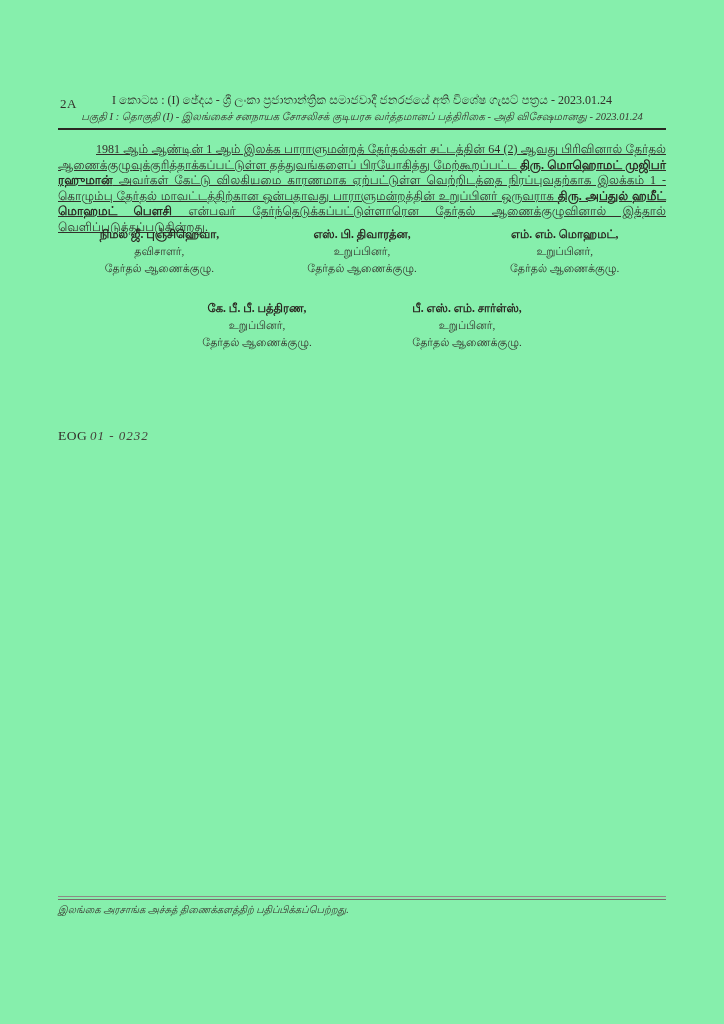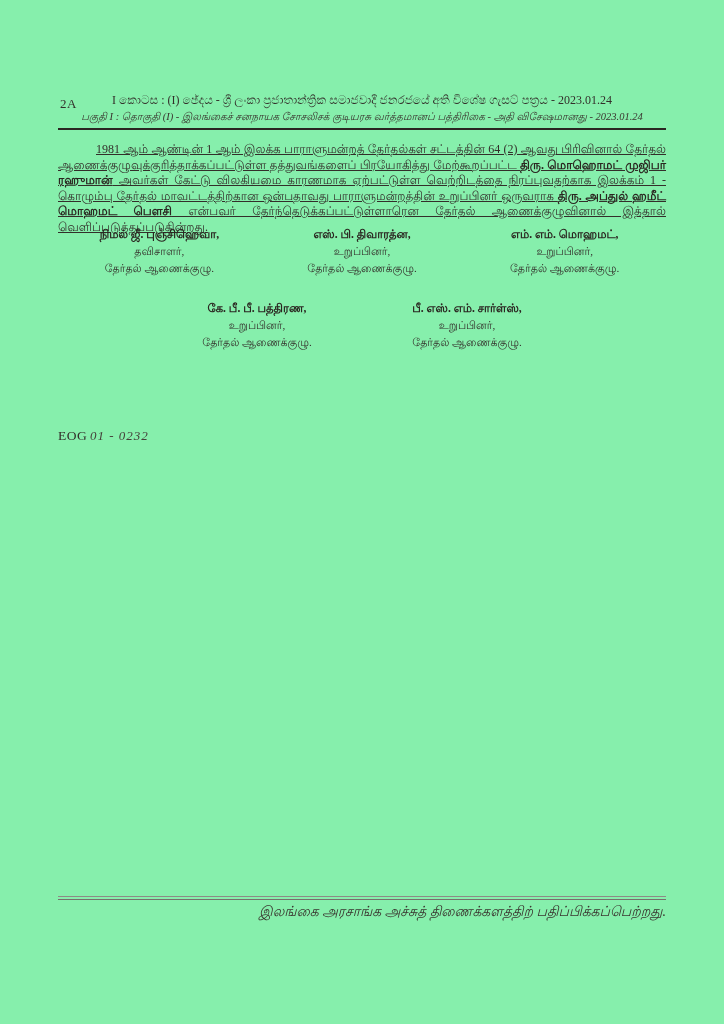--- a/index.html
+++ b/index.html
@@ -123,22 +123,22 @@
   .footer {
     top: 896px;
   }
   .footer-rule {
     height: 2px;
     border-top: 1px solid #8d8a86;
     border-bottom: 1px solid #75716c;
   }
   .footer-imprint {
     margin-top: 4px;
-    text-align: right;
-    font-size: 14px;
+    text-align: left;
+    font-size: 10px;
     font-style: italic;
     color: #3a352f;
   }
 </style>
 </head>
 <body>
 
 <div class="page">
 
   <div class="content header">

